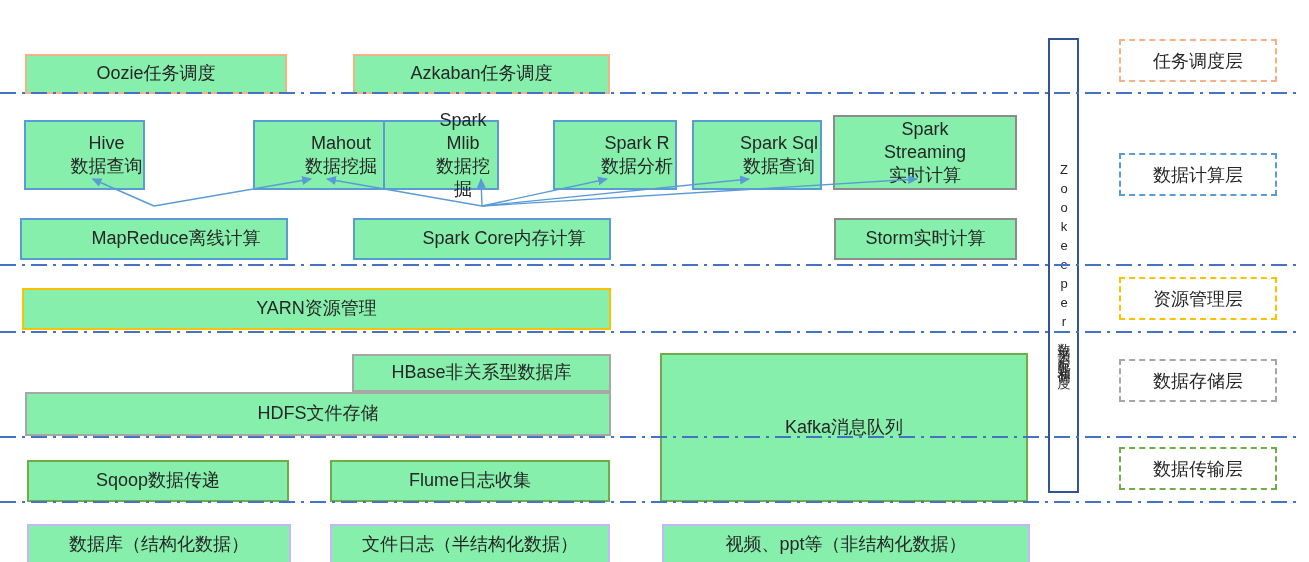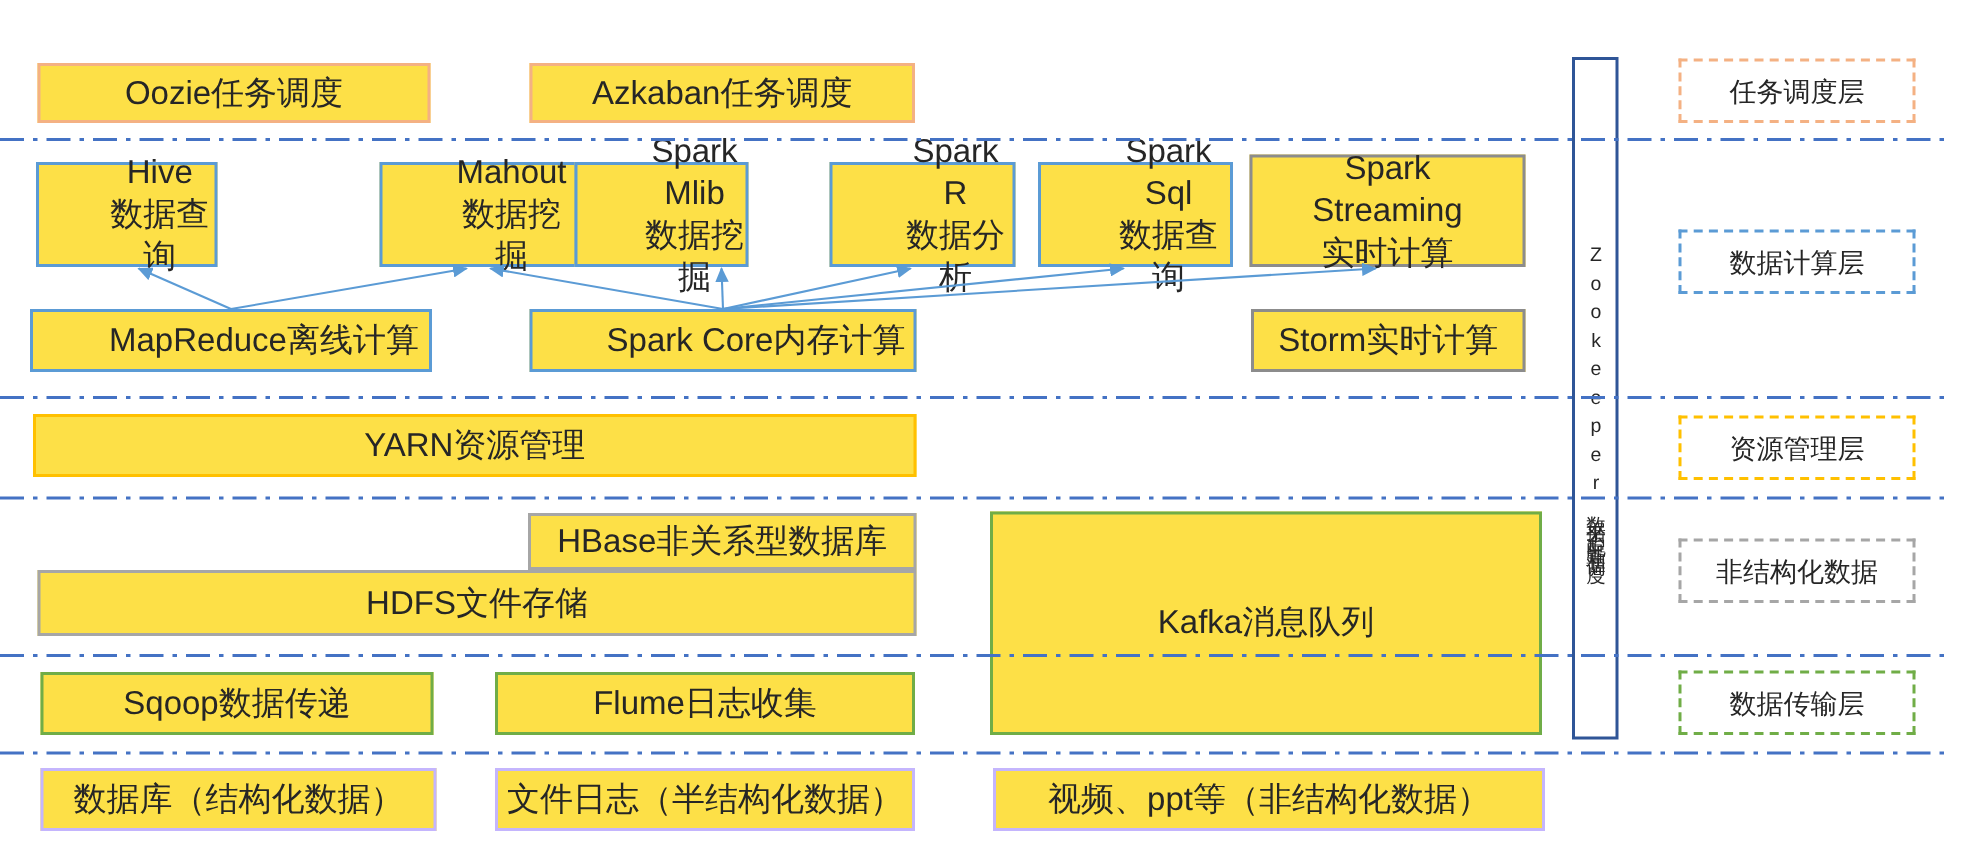--- a/index.html
+++ b/index.html
@@ -1,21 +1,21 @@
 <!DOCTYPE html>
 <html><head>
 <meta charset="utf-8">
 <style>
   html,body{margin:0;padding:0;background:#fff;}
   body{font-family:"Liberation Sans","DejaVu Sans",sans-serif;color:#262626;}
   .diagram{position:relative;width:1309px;height:562px;background:#fff;overflow:hidden;}
   .box{
     position:absolute;display:flex;align-items:center;justify-content:center;
-    text-align:center;white-space:pre-line;font-size:22px;line-height:1.28;
-    background:#fde047;box-sizing:border-box;z-index:2;
+    text-align:center;white-space:pre-line;font-size:18px;line-height:1.28;
+    background:#86efac;box-sizing:border-box;z-index:2;margin-top:12px;
   }
   .b-lorange{border:2px solid #F4B183;}
   .b-blue{border:2px solid #5B9BD5;padding-left:44px;}
   .b-gray{border:2px solid #8C8C8C;}
   .b-gray2{border:2px solid #A6A6A6;}
   .b-yellow{border:2px solid #FFC000;}
   .b-green{border:2px solid #70AD47;}
   .b-dorange{border:2px solid #c4b5fd;}
   .layer-label{
     position:absolute;left:1119px;width:158px;height:43px;z-index:3;
@@ -74,21 +74,21 @@
 
   <div class="box b-dorange" style="left:27px;top:512px;width:264px;height:42px">数据库（结构化数据）</div>
   <div class="box b-dorange" style="left:330px;top:512px;width:280px;height:42px">文件日志（半结构化数据）</div>
   <div class="box b-dorange" style="left:662px;top:512px;width:368px;height:42px">视频、ppt等（非结构化数据）</div>
 
   <div class="zookeeper">Zookeeper数据平台配置和调度</div>
 
   <div class="layer-label d-lorange" style="top:39px">任务调度层</div>
   <div class="layer-label d-blue" style="top:153px">数据计算层</div>
   <div class="layer-label d-yellow" style="top:277px">资源管理层</div>
-  <div class="layer-label d-gray" style="top:359px">非结构化数据</div>
+  <div class="layer-label d-gray" style="top:359px">数据存储层</div>
   <div class="layer-label d-green" style="top:447px">数据传输层</div>
 
   <svg id="overlay" width="1309" height="562">
     <defs>
       <marker id="arr" markerWidth="11" markerHeight="9" refX="9" refY="4.5" orient="auto" markerUnits="userSpaceOnUse">
         <path d="M0,0 L10,4.5 L0,9 z" fill="#5B9BD5"></path>
       </marker>
     </defs>
     <g stroke="#4472C4" stroke-width="2" stroke-dasharray="16,6,3,6">
       <line x1="0" y1="93" x2="1298" y2="93"></line>

